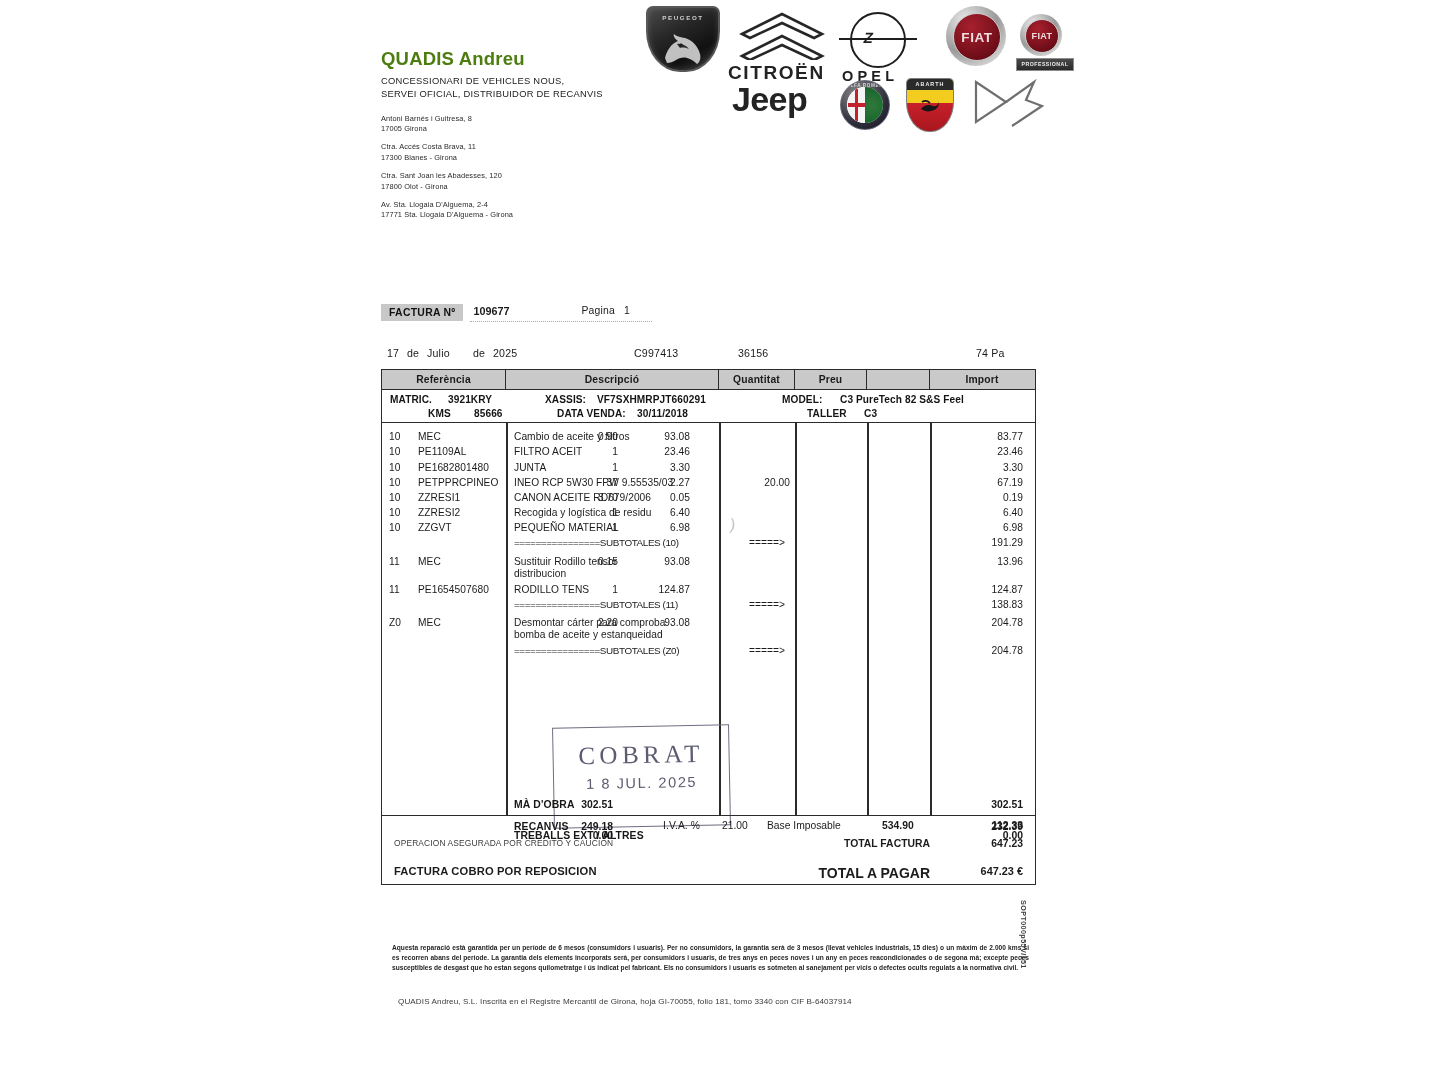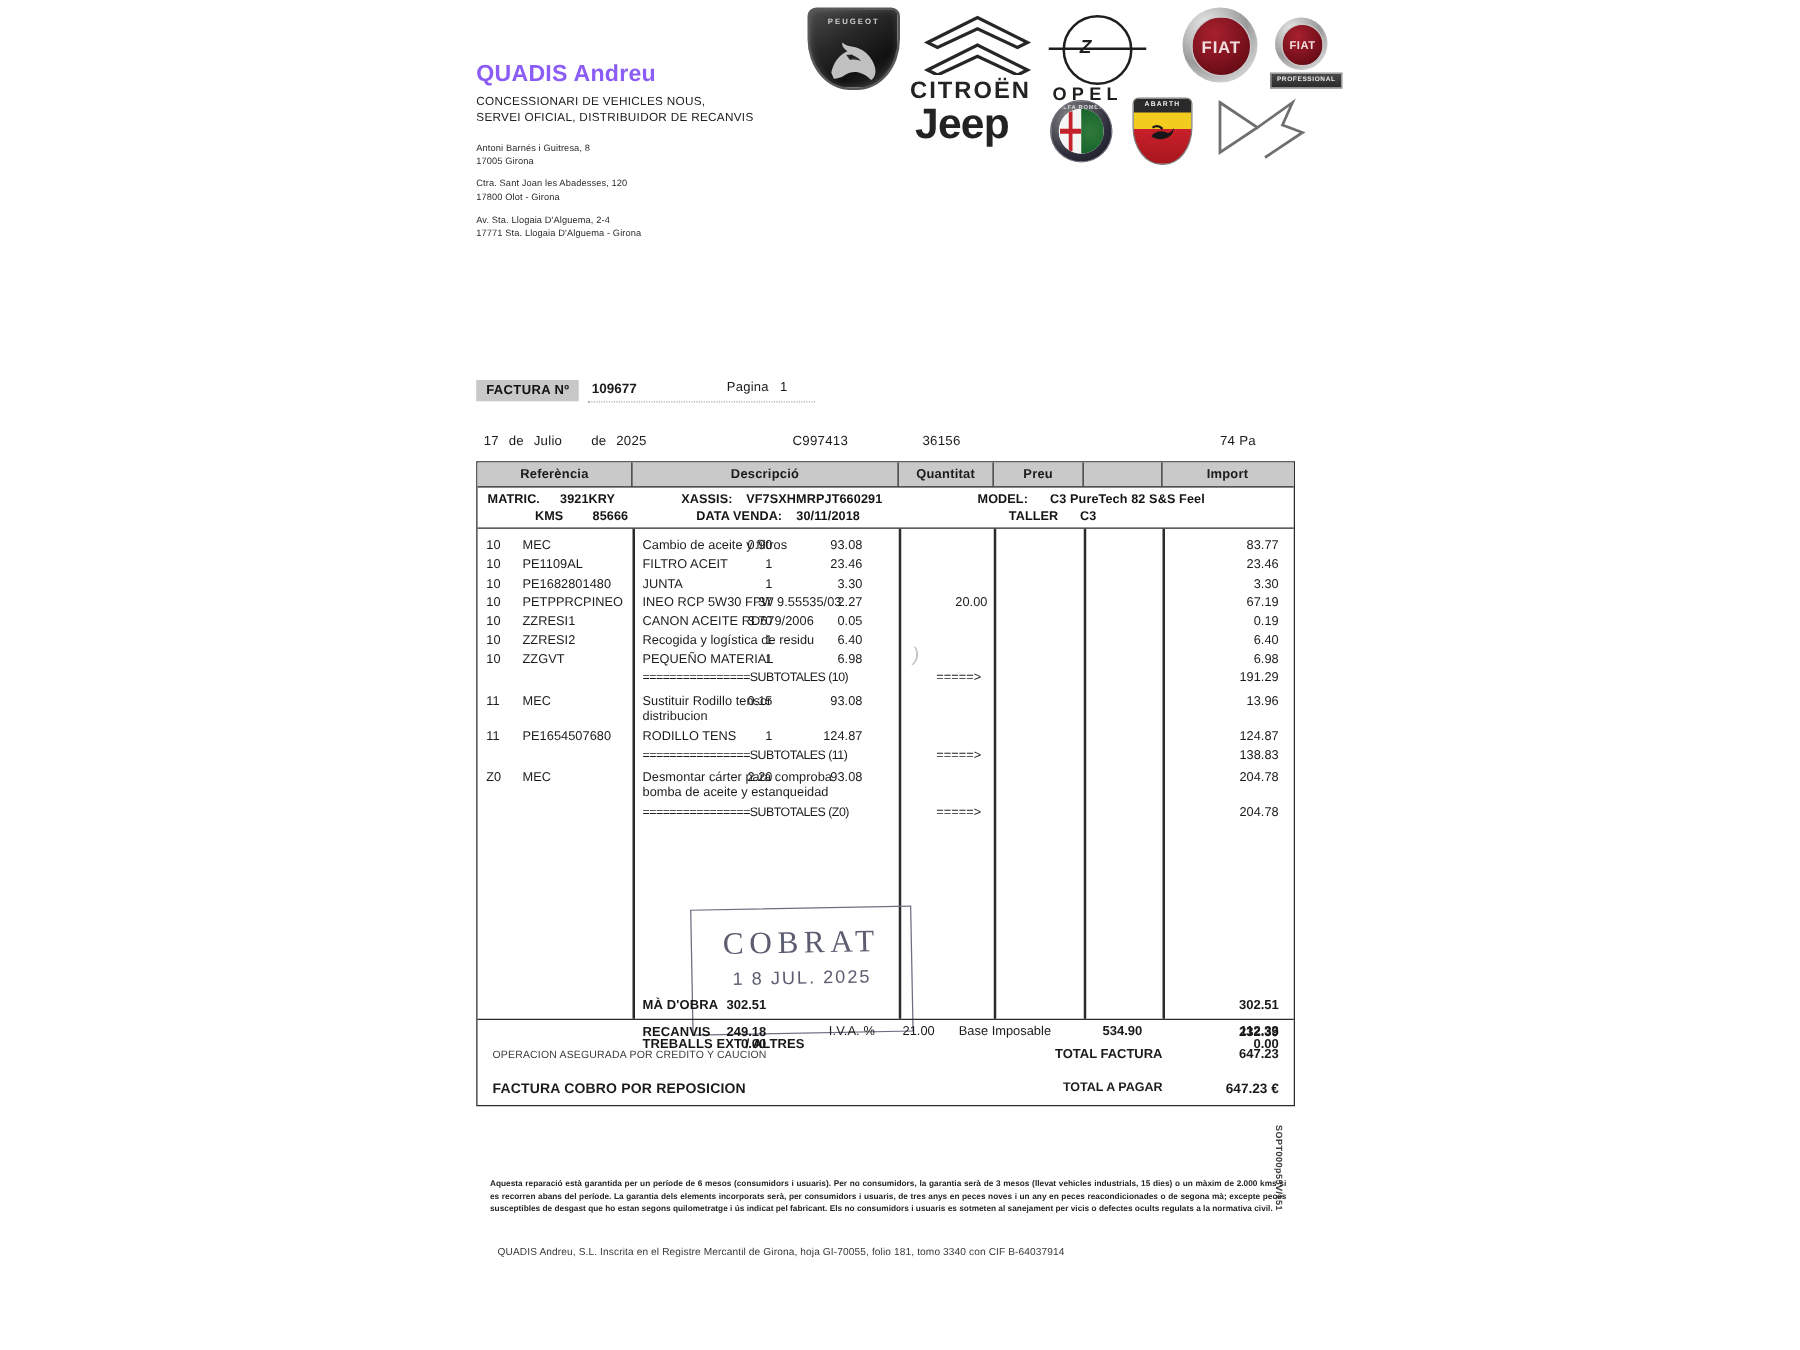--- a/index.html
+++ b/index.html
@@ -8,21 +8,21 @@
     background:#ffffff;
     font-family:"Liberation Sans", sans-serif;
     color:#1b1b1b;
     overflow:hidden;
     position:relative;
   }
   .page{position:absolute;left:0;top:0;width:1440px;height:1080px;}
 
   
   .hdr{position:absolute;left:381px;top:48px;width:300px;}
-  .co-name{font-size:18.5px;font-weight:bold;letter-spacing:.2px;color:#8b5cf6;margin:0 0 5px 0;}
+  .co-name{font-size:18.5px;font-weight:bold;letter-spacing:.2px;color:#4d7c0f;margin:0 0 5px 0;}
   .co-sub{font-size:9.4px;letter-spacing:.25px;color:#222;line-height:1.38;margin:0 0 13px 0;}
   .addr{font-size:7.4px;line-height:1.42;color:#2a2a2a;margin-bottom:7.5px;letter-spacing:.1px;}
   .addr div{white-space:nowrap;}
 
   
   .logos{position:absolute;left:628px;top:0px;width:430px;height:140px;}
   .lg{position:absolute;}
 
   
   .peugeot{left:18px;top:6px;width:70px;height:62px;}
@@ -202,21 +202,21 @@
   .tfoot span{position:absolute;white-space:nowrap;}
   .tf-iva{left:281px;top:4px;font-size:10.3px;letter-spacing:.1px;}
   .tf-ivav{left:340px;top:4px;font-size:10.3px;}
   .tf-bi{left:385px;top:4px;font-size:10.3px;}
   .tf-biv{left:500px;top:4px;font-size:10.4px;font-weight:bold;}
   .tf-cuota{right:12px;top:4px;font-size:10.4px;font-weight:bold;}
   .tf-op{left:12px;top:22px;font-size:8.4px;color:#3c3c3c;letter-spacing:.15px;}
   .tf-tf{right:105px;top:22px;font-size:10.4px;font-weight:bold;}
   .tf-tfv{right:12px;top:22px;font-size:10.4px;font-weight:bold;}
   .tf-rep{left:12px;top:49px;font-size:11.2px;font-weight:bold;letter-spacing:.15px;}
-  .tf-tp{right:105px;top:49px;font-size:10px;font-weight:bold;text-align:right;}
+  .tf-tp{right:105px;top:49px;font-size:14px;font-weight:bold;text-align:right;}
   .tf-tpv{right:12px;top:49px;font-size:10.9px;font-weight:bold;}
 
   .sidecode{position:absolute;left:1019px;top:900px;font-size:7.2px;color:#3c3c3c;
     writing-mode:vertical-rl;letter-spacing:.4px;font-weight:bold;}
 
   .legal{position:absolute;left:392px;top:943px;width:637px;font-size:6.6px;
     line-height:1.52;font-weight:bold;color:#242424;text-align:justify;letter-spacing:.02px;}
   .regline{position:absolute;left:398px;top:997px;font-size:8.1px;color:#3a3a3a;letter-spacing:.1px;}
 </style>
 </head>
@@ -227,20 +227,24 @@
   <div class="hdr">
     <div class="co-name">QUADIS Andreu</div>
     <div class="co-sub">
       <div>CONCESSIONARI DE VEHICLES NOUS,</div>
       <div>SERVEI OFICIAL, DISTRIBUIDOR DE RECANVIS</div>
     </div>
     <div id="addr-list">
         <div class="addr">
           <div>Antoni Barnés i Guitresa, 8</div>
           <div>17005 Girona</div>
+        </div>
+        <div class="addr">
+          <div>Ctra. Accés Costa Brava, 11</div>
+          <div>17300 Blanes - Girona</div>
         </div>
         <div class="addr">
           <div>Ctra. Sant Joan les Abadesses, 120</div>
           <div>17800 Olot - Girona</div>
         </div>
         <div class="addr">
           <div>Av. Sta. Llogaia D'Alguema, 2-4</div>
           <div>17771 Sta. Llogaia D'Alguema - Girona</div>
         </div>
       </div>

